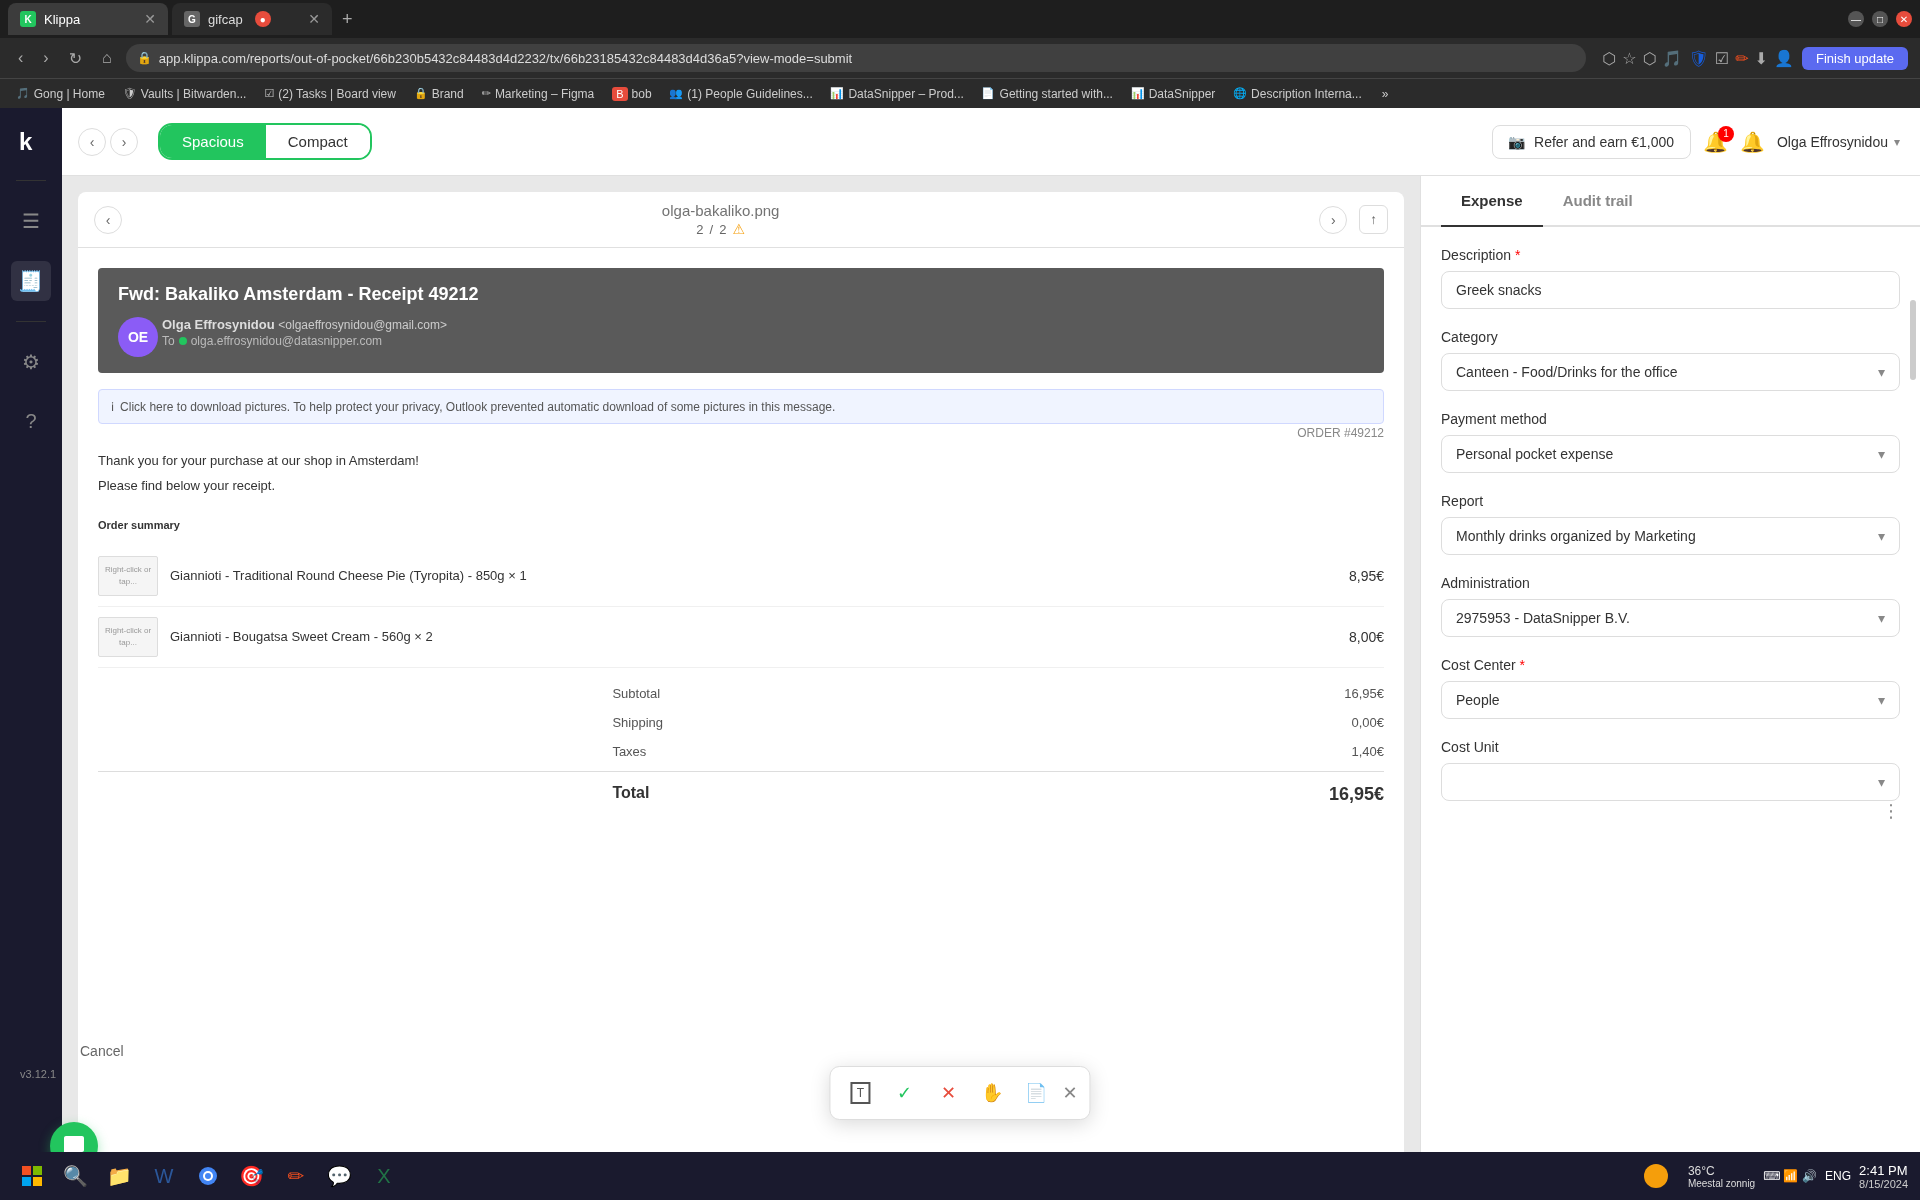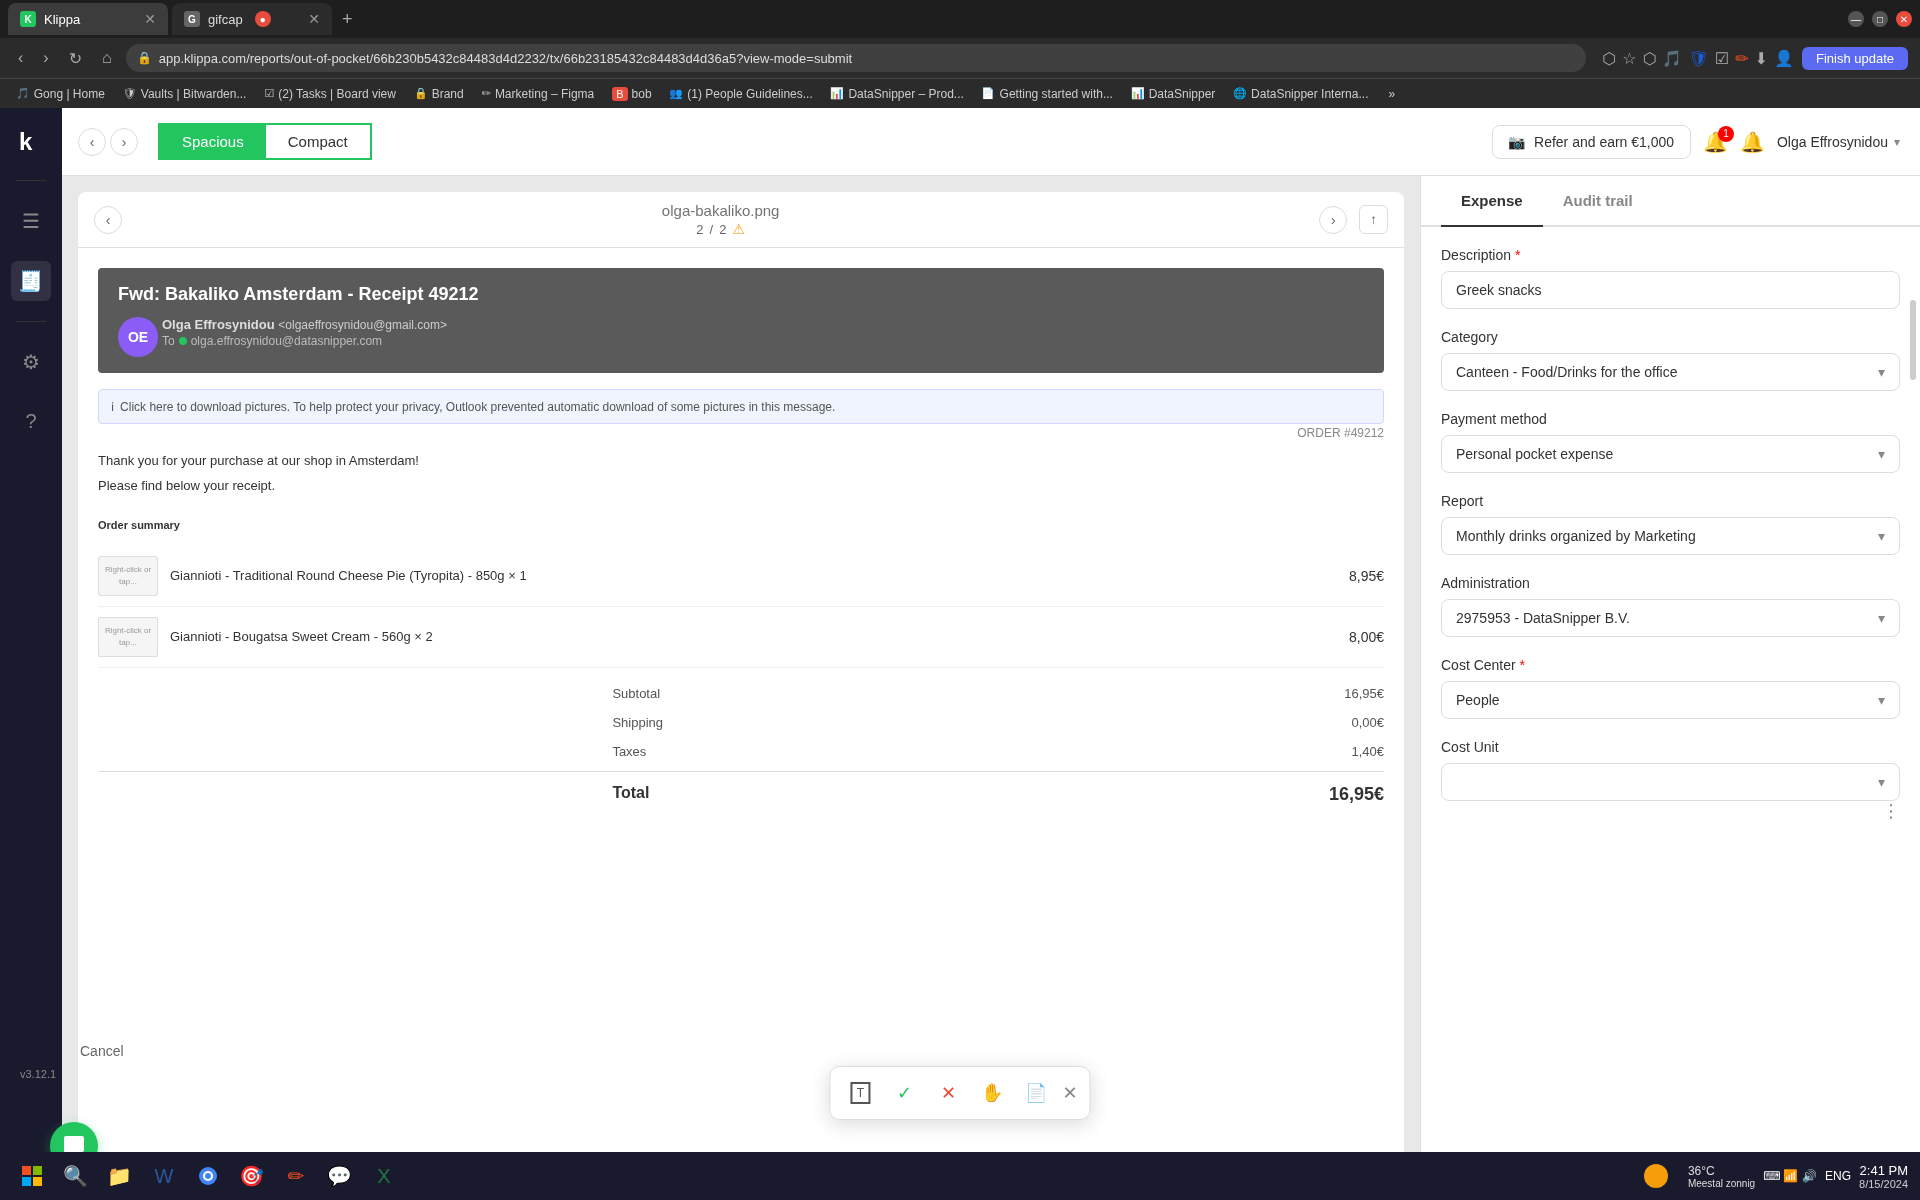--- a/index.html
+++ b/index.html
@@ -38,21 +38,21 @@
     .sidebar-icon.active { color: #fff; background: rgba(255,255,255,0.1); }
     .sidebar-divider { width: 30px; height: 1px; background: #333; }
 
     
     .main-content { flex: 1; background: #f5f5f5; display: flex; flex-direction: column; overflow: hidden; }
 
     
     .app-header { background: #fff; border-bottom: 1px solid #e0e0e0; height: 68px; display: flex; align-items: center; padding: 0 20px 0 16px; gap: 12px; }
     .nav-arrows { display: flex; gap: 4px; }
     .nav-arrow { background: none; border: 1px solid #ddd; border-radius: 50%; width: 28px; height: 28px; cursor: pointer; color: #666; display: flex; align-items: center; justify-content: center; font-size: 14px; }
-    .view-toggle { display: flex; border-radius: 0; overflow: hidden; border: 2px solid #22c55e; margin-left: 8px; }
+    .view-toggle { display: flex; border-radius: 14px; overflow: hidden; border: 2px solid #22c55e; margin-left: 8px; }
     .view-btn { padding: 8px 22px; font-size: 15px; font-weight: 500; cursor: pointer; border: none; }
     .view-btn.spacious { background: #22c55e; color: white; }
     .view-btn.compact { background: white; color: #333; }
     .header-spacer { flex: 1; }
     .refer-btn { display: flex; align-items: center; gap: 8px; background: white; border: 1px solid #ddd; border-radius: 8px; padding: 8px 16px; font-size: 14px; color: #333; cursor: pointer; }
     .notif-icon { position: relative; color: #666; font-size: 20px; cursor: pointer; }
     .notif-badge { position: absolute; top: -4px; right: -6px; background: red; color: white; border-radius: 50%; width: 16px; height: 16px; font-size: 10px; display: flex; align-items: center; justify-content: center; }
     .bell-icon { color: #666; font-size: 20px; cursor: pointer; }
     .user-btn { display: flex; align-items: center; gap: 6px; cursor: pointer; color: #333; font-size: 14px; font-weight: 500; }
     .user-btn .chevron { color: #888; font-size: 12px; }
@@ -121,21 +121,21 @@
     
     .chat-bubble { position: fixed; bottom: 30px; left: 50px; width: 48px; height: 48px; background: #22c55e; border-radius: 50%; display: flex; align-items: center; justify-content: center; cursor: pointer; box-shadow: 0 4px 12px rgba(34,197,94,0.4); }
     .chat-bubble svg { width: 24px; height: 24px; fill: white; }
 
     
     .taskbar { position: fixed; bottom: 0; left: 0; right: 0; height: 48px; background: #1a1a2e; display: flex; align-items: center; padding: 0 12px; gap: 4px; z-index: 1000; }
     .taskbar-start { width: 40px; height: 40px; display: flex; align-items: center; justify-content: center; cursor: pointer; }
     .taskbar-apps { display: flex; gap: 4px; flex: 1; }
     .taskbar-app { width: 40px; height: 40px; display: flex; align-items: center; justify-content: center; cursor: pointer; border-radius: 4px; font-size: 20px; }
     .taskbar-sys { display: flex; align-items: center; gap: 8px; color: white; font-size: 12px; margin-left: auto; }
-    .taskbar-time { text-align: right; }
+    .taskbar-time { }
     .taskbar-time .time { font-size: 13px; font-weight: 500; }
     .taskbar-time .date { font-size: 11px; color: #ccc; }
     .weather-widget { display: flex; align-items: center; gap: 20px; color: #ddd; font-size: 12px; }
     .weather-icon { width: 24px; height: 24px; background: #f59e0b; border-radius: 50%; }
   </style>
 </head>
 <body>
 
 <div class="browser-chrome">
 
@@ -218,21 +218,21 @@
     <span class="bookmark">
       <span class="bm-icon">📄</span>
       <span>Getting started with...</span>
     </span>
     <span class="bookmark">
       <span class="bm-icon">📊</span>
       <span>DataSnipper</span>
     </span>
     <span class="bookmark">
       <span class="bm-icon">🌐</span>
-      <span>DataSnipper Interna...</span>
+      <span>Description Interna...</span>
     </span>
     <span class="bookmark" style="margin-left:2px;">»</span>
   </div>
 </div>
 
 <div class="app">
 
   <div class="sidebar">
     <div class="sidebar-logo">
       <svg viewBox="0 0 32 32" fill="none">

